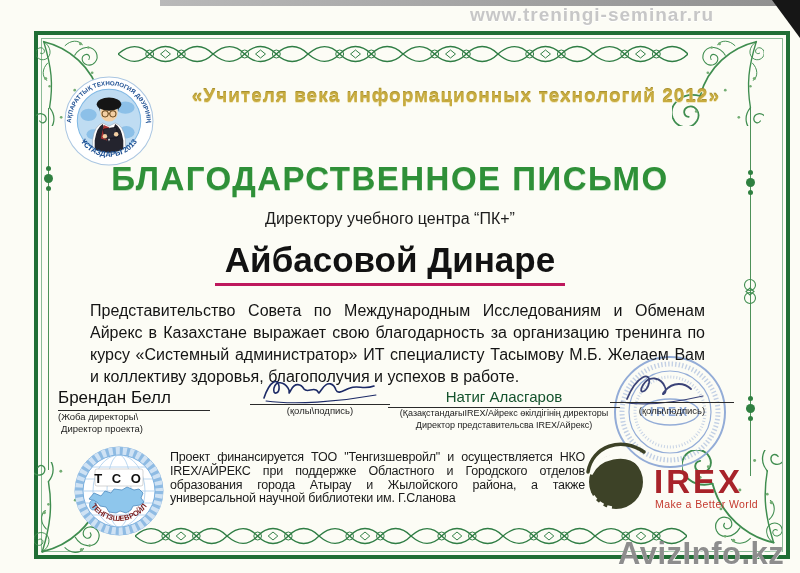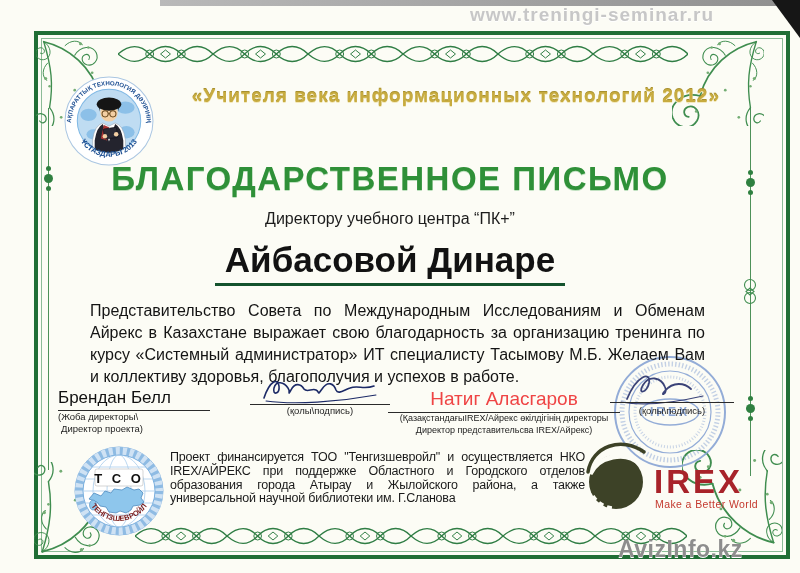--- a/index.html
+++ b/index.html
@@ -4,42 +4,42 @@
 <style>
   html,body{margin:0;padding:0;}
   body{font-family:"Liberation Sans",sans-serif;background:#e8e8e8;}
   .page{position:relative;width:800px;height:573px;background:#fcfcf5;overflow:hidden;}
   .abs{position:absolute;}
   
   .top-strip{left:160px;top:0;width:640px;height:6px;background:linear-gradient(90deg,#b9b9b9,#8f8f8f);}
   .corner-wedge{left:772px;top:0;width:28px;height:38px;background:#161616;clip-path:polygon(0 0,100% 0,100% 100%);}
   
   .wm-top{left:470px;top:4px;width:322px;font-size:19px;font-weight:bold;letter-spacing:1px;color:#c7c7c7;text-shadow:0 1px 0 #ffffff;z-index:40;}
-  .wm-bottom{left:618px;top:536px;font-size:23px;font-weight:bold;letter-spacing:.5px;color:rgba(125,125,125,.88);text-shadow:0 1px 0 #fff;z-index:40;}
+  .wm-bottom{left:618px;top:536px;font-size:31px;font-weight:bold;letter-spacing:.5px;color:rgba(125,125,125,.88);text-shadow:0 1px 0 #fff;z-index:40;}
   
   .border-outer{left:34px;top:31px;width:748px;height:520px;border:4px solid #206e35;outline:1px solid #8cbb97;outline-offset:-8px;z-index:1;}
   .side-line{width:1px;background:#4d9159;z-index:2;}
   .dot-cluster{width:9px;z-index:3;display:flex;flex-direction:column;align-items:center;gap:3px;}
   .dot-cluster i{display:block;border-radius:50%;background:#2f8040;}
   .d-s{width:5px;height:5px;} .d-l{width:9px;height:9px;}
   
   .event-title{left:120px;top:85px;width:600px;text-align:right;font-size:19px;font-weight:bold;letter-spacing:1px;color:#c7ab3f;text-shadow:0 1px 0 #f3e9bd,0 -1px 0 #a8902e;z-index:5;}
   .main-title{left:60px;top:160px;width:660px;text-align:center;font-size:33px;font-weight:800;letter-spacing:1.5px;color:#2f9038;text-shadow:0 1px 0 #bfe0bf;z-index:5;}
   .addressed{left:60px;top:210px;width:660px;text-align:center;font-size:16px;color:#1c1c1c;z-index:5;}
   .recipient{left:60px;top:240px;width:660px;text-align:center;z-index:5;}
-  .recipient span{display:inline-block;font-size:35px;font-weight:800;color:#121212;border-bottom:3px solid #14532d;padding:0 10px 3px;}
+  .recipient span{display:inline-block;font-size:35px;font-weight:800;color:#121212;border-bottom:3px solid #be185d;padding:0 10px 3px;}
   .body-text{left:90px;top:300px;width:615px;font-size:16px;line-height:22px;text-align:justify;color:#141414;z-index:5;}
   
   .sig-left{left:58px;top:388px;width:162px;z-index:6;}
   .sig-left .sig-name{font-size:17px;color:#111;border-bottom:1.5px solid #2a2a2a;padding-bottom:2px;width:152px;}
   .sig-cap{font-size:9.5px;color:#222;line-height:1.3;white-space:nowrap;}
   .sig-mid{left:250px;top:374px;width:140px;text-align:center;z-index:6;}
   .sig-mid .scribble-box{border-bottom:1.5px solid #2a2a2a;height:30px;}
   .sig-right{left:388px;top:388px;width:232px;text-align:center;z-index:6;}
-  .sig-right .sig-name{font-size:19px;color:#ef4444;border-bottom:1.5px solid #2a2a2a;padding-bottom:2px;}
+  .sig-right .sig-name{font-size:15px;color:#14532d;border-bottom:1.5px solid #2a2a2a;padding-bottom:2px;}
   .sig-right .sig-cap{font-size:9px;text-align:center;}
   .stamp-line{left:610px;top:402px;width:124px;border-top:1.5px solid #2a2a2a;z-index:7;}
   .stamp-cap{left:610px;top:405px;width:124px;text-align:center;font-size:9.5px;color:#222;z-index:7;}
   
   .funding{left:170px;top:451px;width:415px;font-size:12.5px;line-height:13.8px;letter-spacing:-.2px;text-align:justify;color:#1a1a1a;z-index:5;}
   svg text{font-family:"Liberation Sans",sans-serif;}
   .z5{z-index:5;} .z4{z-index:4;} .z2{z-index:2;} .z3{z-index:3;}
 </style>
 </head>
 <body>

